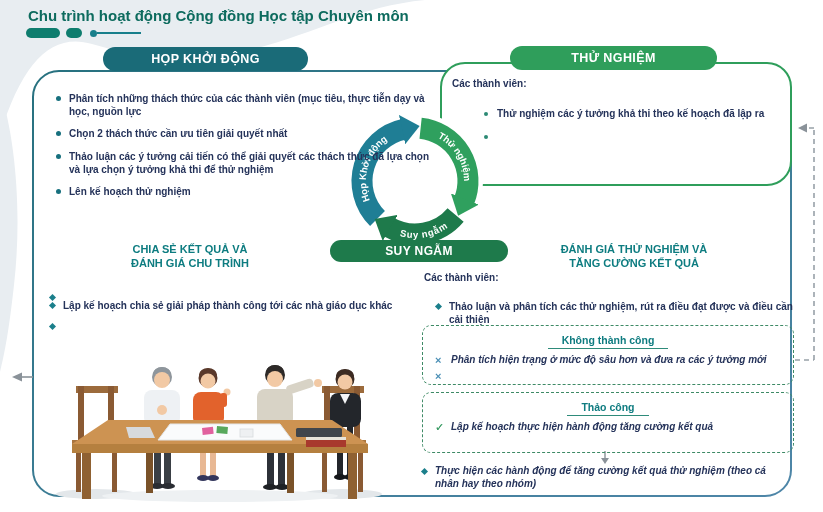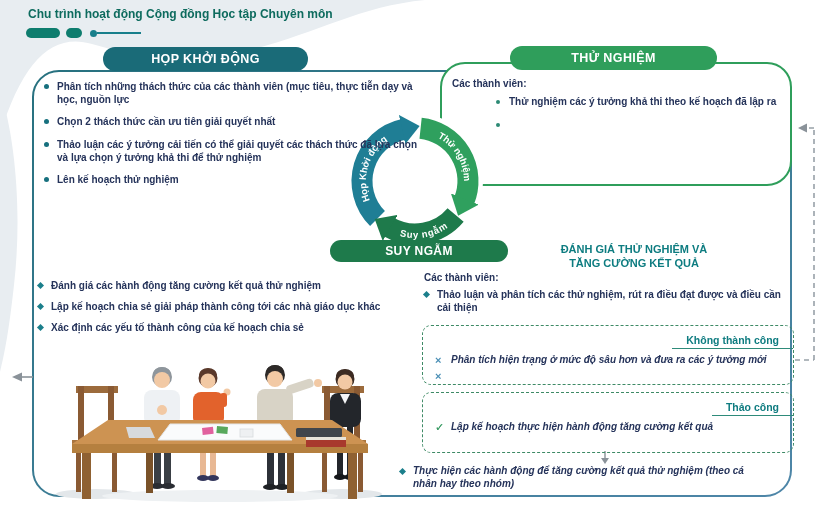--- a/index.html
+++ b/index.html
@@ -1,72 +1,72 @@
 <!DOCTYPE html>
 <html><head>
 <meta charset="utf-8">
 <style>
   html,body{margin:0;padding:0;background:#fff;}
   .canvas{position:relative;width:823px;height:512px;background:#ffffff;overflow:hidden;
           font-family:"Liberation Sans","DejaVu Sans",sans-serif;}
   .abs{position:absolute;}
   svg{display:block;}
 
-  .page-title{left:28px;top:7px;font-size:12px;font-weight:bold;color:#0d6b5e;}
+  .page-title{left:28px;top:7px;font-size:15px;font-weight:bold;color:#0d6b5e;}
   .deco{left:26px;top:28px;display:flex;align-items:center;}
   .deco .p1{width:34px;height:10px;border-radius:6px;background:#0e7d6e;margin-right:6px;}
   .deco .p2{width:16px;height:10px;border-radius:6px;background:#0e7d6e;margin-right:8px;}
   .deco .dotline{display:flex;align-items:center;}
   .deco .dot{width:7px;height:7px;border-radius:50%;background:#187f8b;}
   .deco .line{width:44px;height:2px;background:#187f8b;}
 
   .pill{border-radius:13px;color:#fff;font-weight:bold;font-size:12.5px;letter-spacing:.4px;
         display:flex;align-items:center;justify-content:center;z-index:3;}
   .pill-kickoff{left:103px;top:47px;width:205px;height:24px;background:#1a6b78;}
   .pill-trial{left:510px;top:46px;width:207px;height:24px;background:#2f9e5b;}
   .pill-reflect{left:330px;top:240px;width:178px;height:22px;background:#1e7a4b;border-radius:11px;font-size:12px;}
 
   .body-txt{font-size:10px;font-weight:600;color:#25335a;line-height:1.32;}
-  ul.blist{list-style:none;margin:0;padding:0;}
+  ul.blist{list-style:none;margin:12px;padding:0;}
   ul.blist li{position:relative;padding-left:13px;}
   .dot-mk{position:absolute;left:0;top:4px;width:5px;height:5px;border-radius:50%;background:#17707e;}
   .dot-mk.sm{width:4px;height:4px;top:5px;background:#2c8a74;}
   .dia-mk{position:absolute;left:0;top:4px;width:5px;height:5px;background:#1b7f8b;transform:rotate(45deg);}
 
   .kickoff-list{left:44px;top:80px;width:382px;}
   .kickoff-list li{margin-bottom:9px;}
 
   .trial-intro{left:452px;top:77px;}
-  .trial-list{left:496px;top:95px;width:310px;}
+  .trial-list{left:472px;top:95px;width:310px;}
   .trial-list li{margin-bottom:10px;}
 
   .sec-heading{font-size:11px;font-weight:bold;color:#0d7c80;text-align:center;line-height:1.25;z-index:2;}
   .share-heading{left:70px;top:243px;width:240px;}
   .eval-heading{left:509px;top:243px;width:250px;}
 
   .share-list{left:38px;top:279px;width:352px;}
   .share-list li{margin-bottom:8px;}
 
   .eval-intro{left:424px;top:271px;}
   .eval-list{left:424px;top:288px;width:366px;}
   .eval-list li{margin-bottom:6px;}
 
   .dash-box{left:422px;width:370px;border:1.5px dashed #3e8a66;border-radius:9px;z-index:2;}
   .fail-box{top:325px;height:58px;}
   .succ-box{top:392px;height:59px;}
-  .dash-label-wrap{text-align:right;margin-top:4px;}
+  .dash-label-wrap{text-align:center;margin-top:4px;}
   .dash-label{display:inline-block;font-size:10.5px;font-weight:bold;color:#0f7c80;
               border-bottom:1.5px solid #2e8b7a;padding:0 14px 2px 14px;}
   .dash-items{list-style:none;margin:4px 0 0 0;padding:0 12px;}
   .dash-items li{position:relative;padding-left:16px;margin-bottom:3px;
                  font-size:10px;font-weight:600;font-style:italic;color:#25335a;line-height:1.3;}
   .cross-mk{position:absolute;left:0;top:0;color:#4a8fb5;font-style:normal;font-weight:bold;font-size:11px;}
   .check-mk{position:absolute;left:0;top:0;color:#3f9e68;font-style:normal;font-weight:bold;font-size:11px;}
 
-  .final-item{left:400px;top:464px;width:356px;font-style:italic;}
+  .final-item{left:422px;top:464px;width:356px;font-style:italic;}
   .final-item .dia-mk{top:5px;}
 </style>
 </head>
 <body>
 
 <div class="canvas">
 
   <svg class="abs" style="left:0;top:0;z-index:0;" width="823" height="512" viewBox="0 0 823 512">
     <defs>
       <linearGradient id="boxGrad" x1="0" y1="0" x2="1" y2="1">
@@ -230,24 +230,28 @@
     <li><span class="dot-mk"></span><span>Thảo luận các ý tưởng cải tiến có thể giải quyết các thách thức đã lựa chọn và lựa chọn ý tưởng khả thi để thử nghiệm</span></li>
     <li><span class="dot-mk"></span><span>Lên kế hoạch thử nghiệm</span></li>
   </ul>
 
   <div class="abs body-txt trial-intro" style="font-weight:bold;">Các thành viên:</div>
   <ul class="abs blist body-txt trial-list">
     <li><span class="dot-mk sm"></span><span>Thử nghiệm các ý tưởng khả thi theo kế hoạch đã lập ra</span></li>
     <li><span class="dot-mk sm"></span></li>
   </ul>
 
+  <div class="abs sec-heading share-heading">
+    <div>CHIA SẺ KẾT QUẢ VÀ</div>
+    <div>ĐÁNH GIÁ CHU TRÌNH</div>
+  </div>
   <ul class="abs blist body-txt share-list">
-    <li><span class="dia-mk"></span><span>Đánh giá các hành động tăng cường kết quả thử nghiệm</span></li>
+    <li><span class="dia-mk"></span></li>
     <li><span class="dia-mk"></span><span>Lập kế hoạch chia sẻ giải pháp thành công tới các nhà giáo dục khác</span></li>
-    <li><span class="dia-mk"></span><span>Xác định các yếu tố thành công của kế hoạch chia sẻ</span></li>
+    <li><span class="dia-mk"></span></li>
   </ul>
 
   <div class="abs sec-heading eval-heading">
     <div>ĐÁNH GIÁ THỬ NGHIỆM VÀ</div>
     <div>TĂNG CƯỜNG KẾT QUẢ</div>
   </div>
   <div class="abs body-txt eval-intro" style="font-weight:bold;">Các thành viên:</div>
   <ul class="abs blist body-txt eval-list">
     <li><span class="dia-mk"></span><span>Thảo luận và phân tích các thử nghiệm, rút ra điều đạt được và điều cần cải thiện</span></li>
   </ul>

